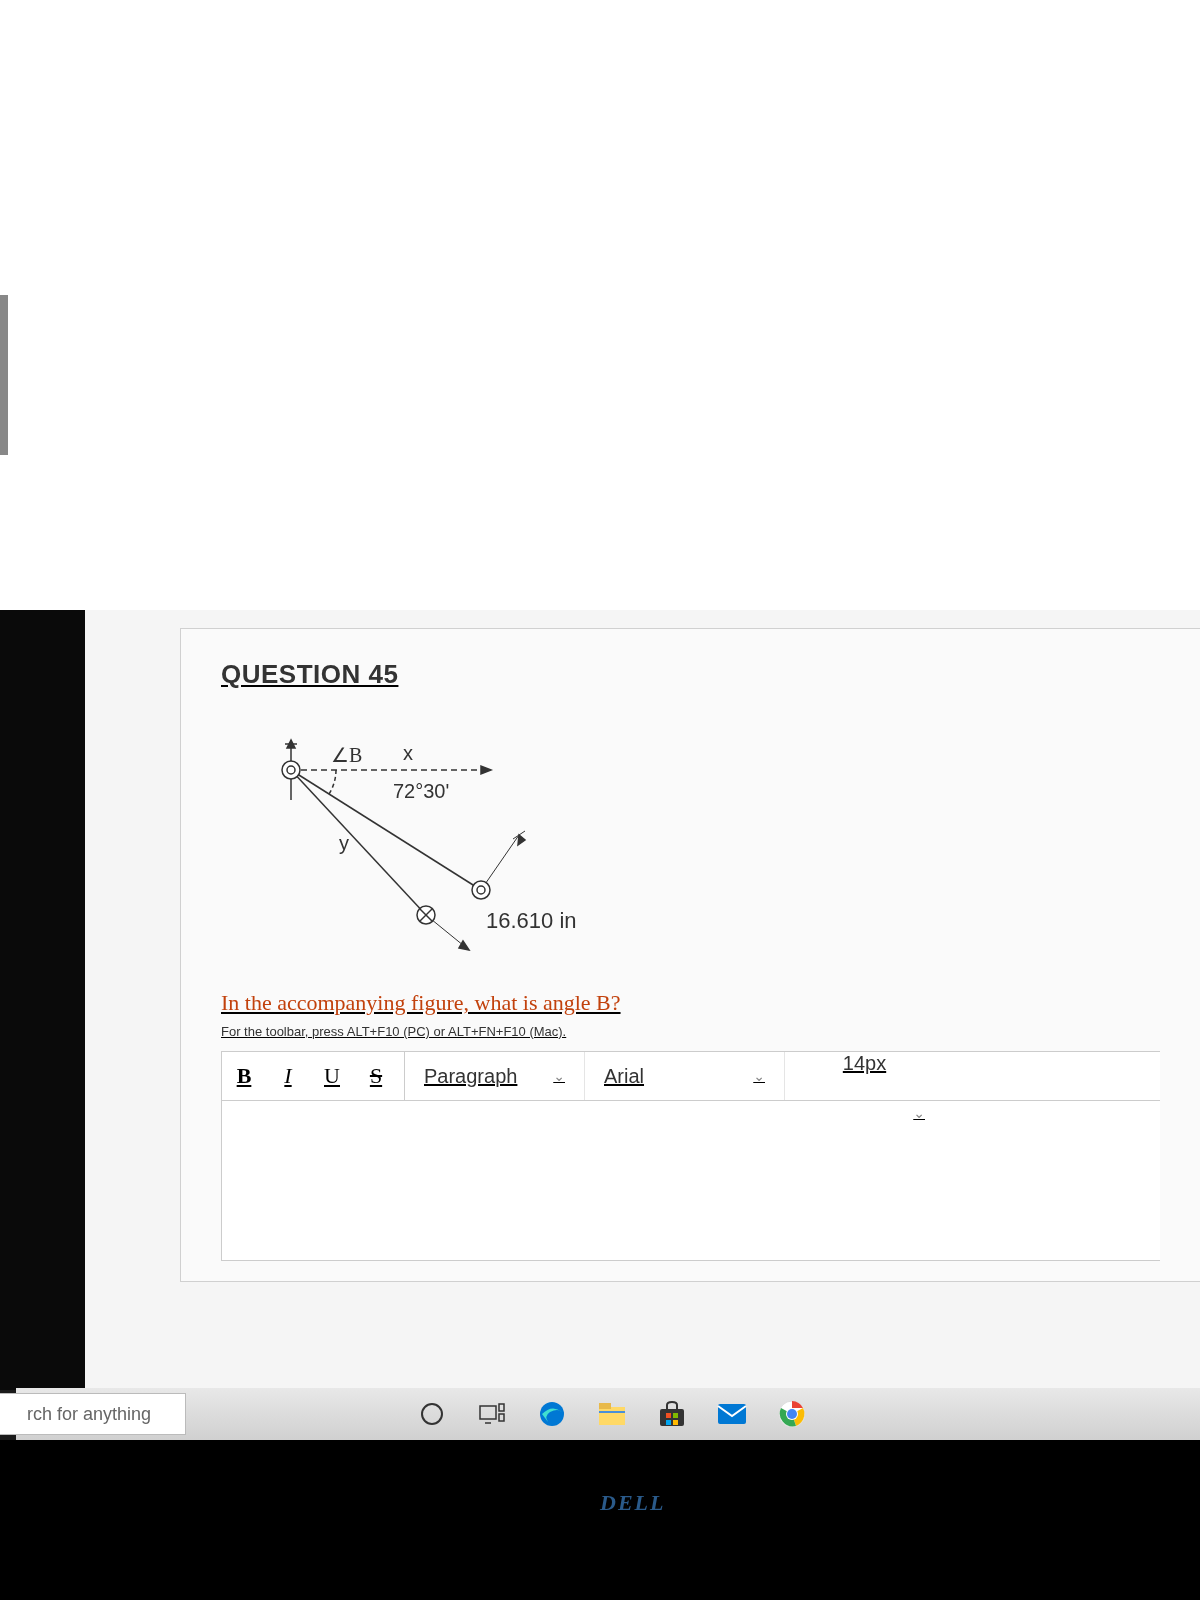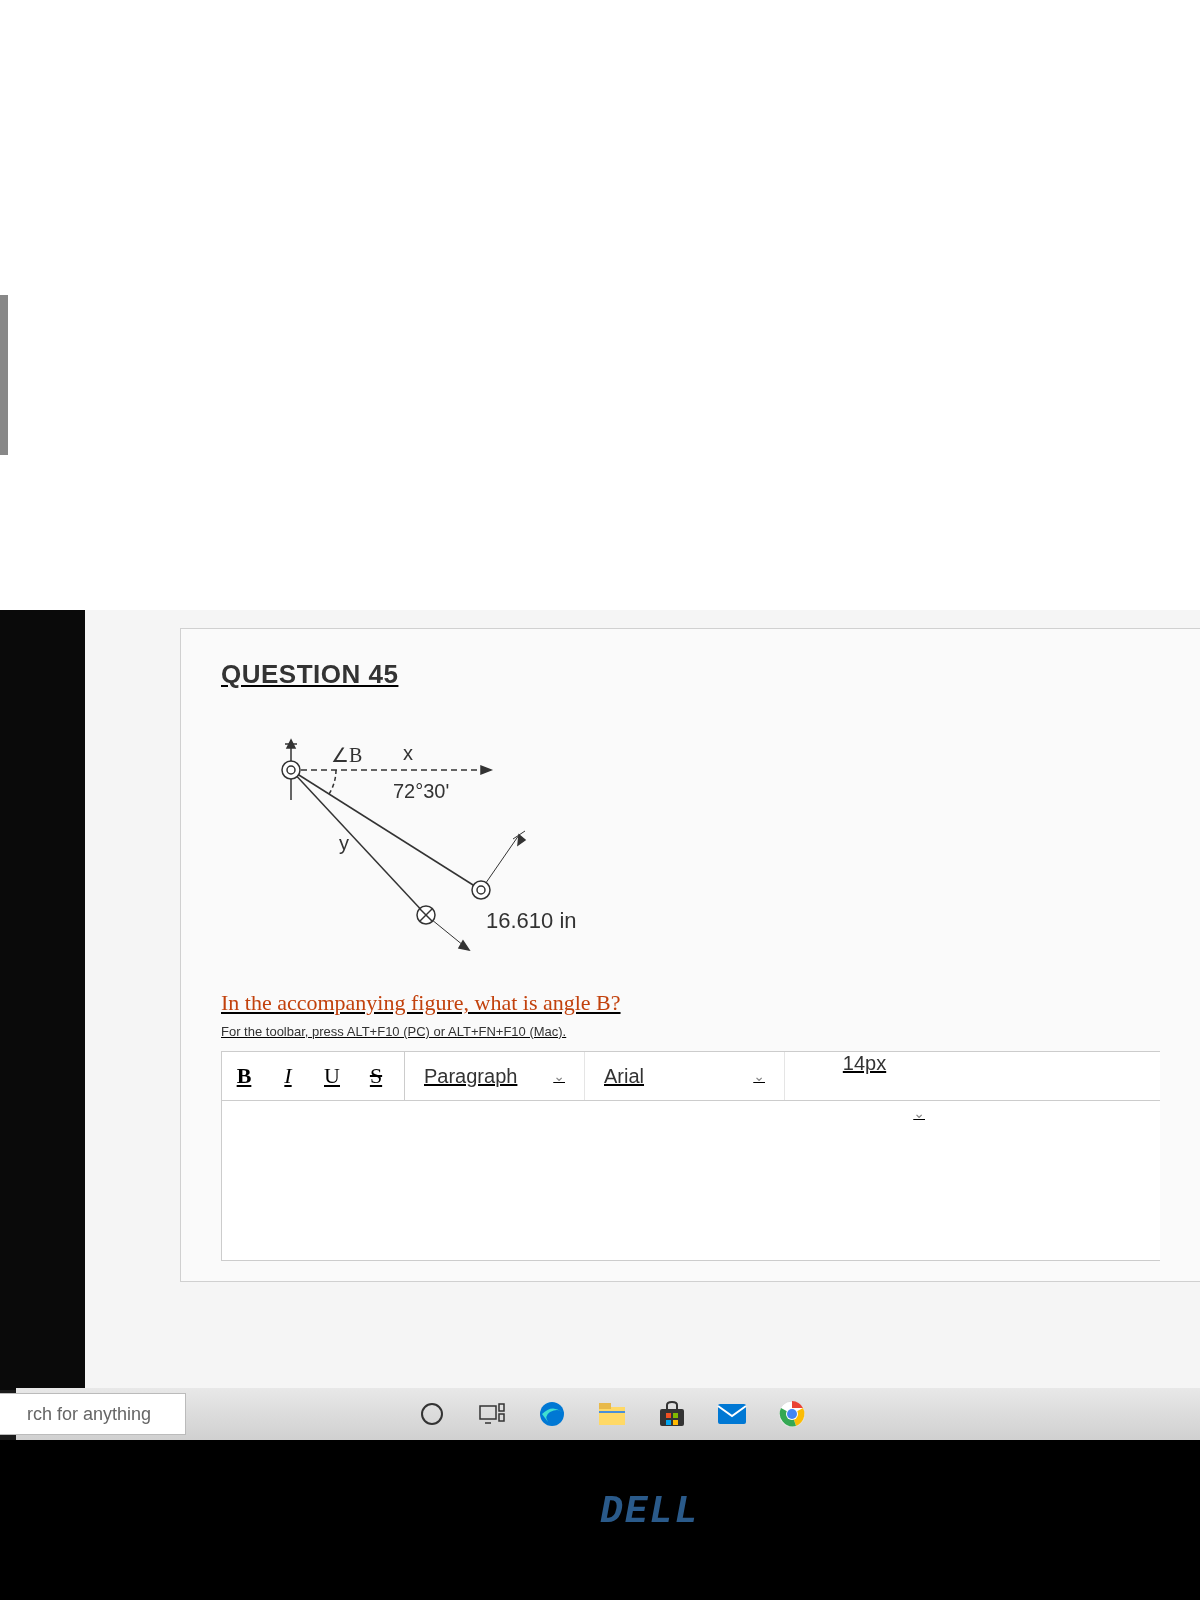--- a/index.html
+++ b/index.html
@@ -180,24 +180,24 @@
       top: 1440px;
       left: 0;
       right: 0;
       height: 160px;
       background: #000;
     }
     .dell-logo {
       position: absolute;
       top: 1490px;
       left: 600px;
-      font-size: 38px;
+      font-size: 22px;
       font-weight: bold;
       font-style: italic;
-      font-family: Liberation Mono, monospace;
+      font-family: Liberation Serif, serif;
       color: #2a5a8a;
       letter-spacing: 2px;
     }
   </style>
 </head>
 <body>
 
 <div class="white-overlay"></div>
 <div class="gray-strip"></div>
 

